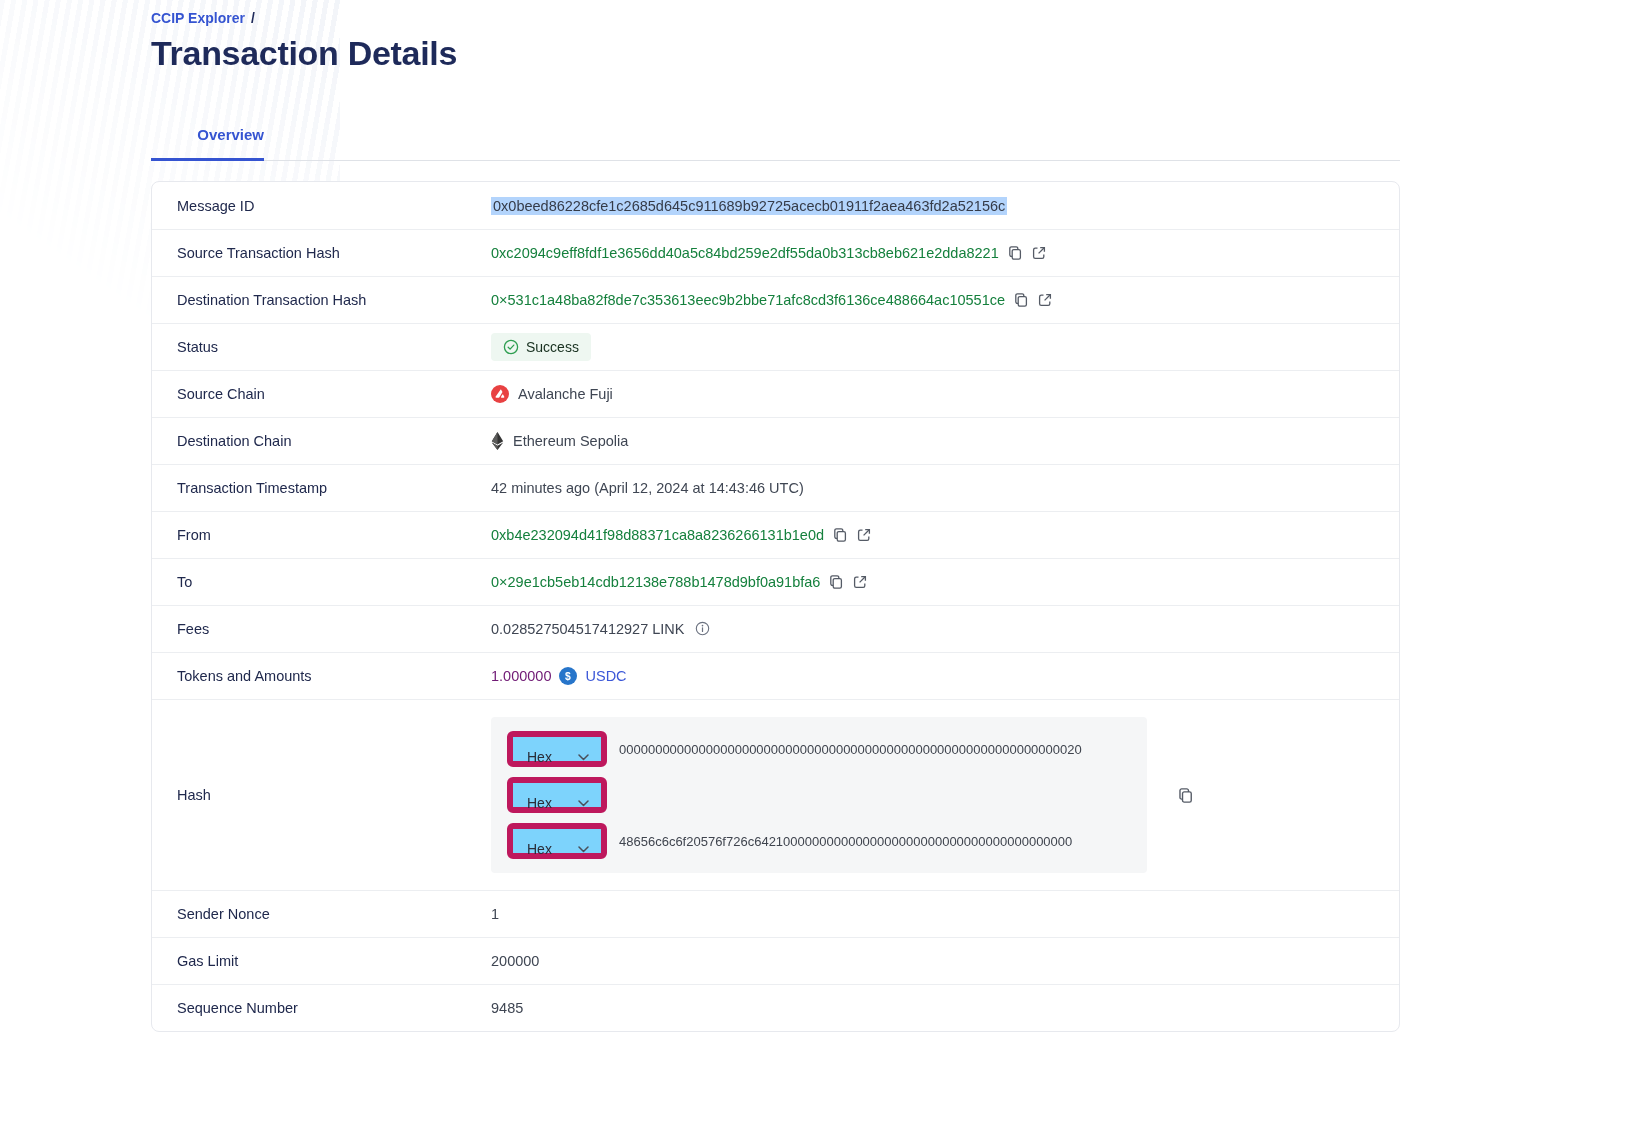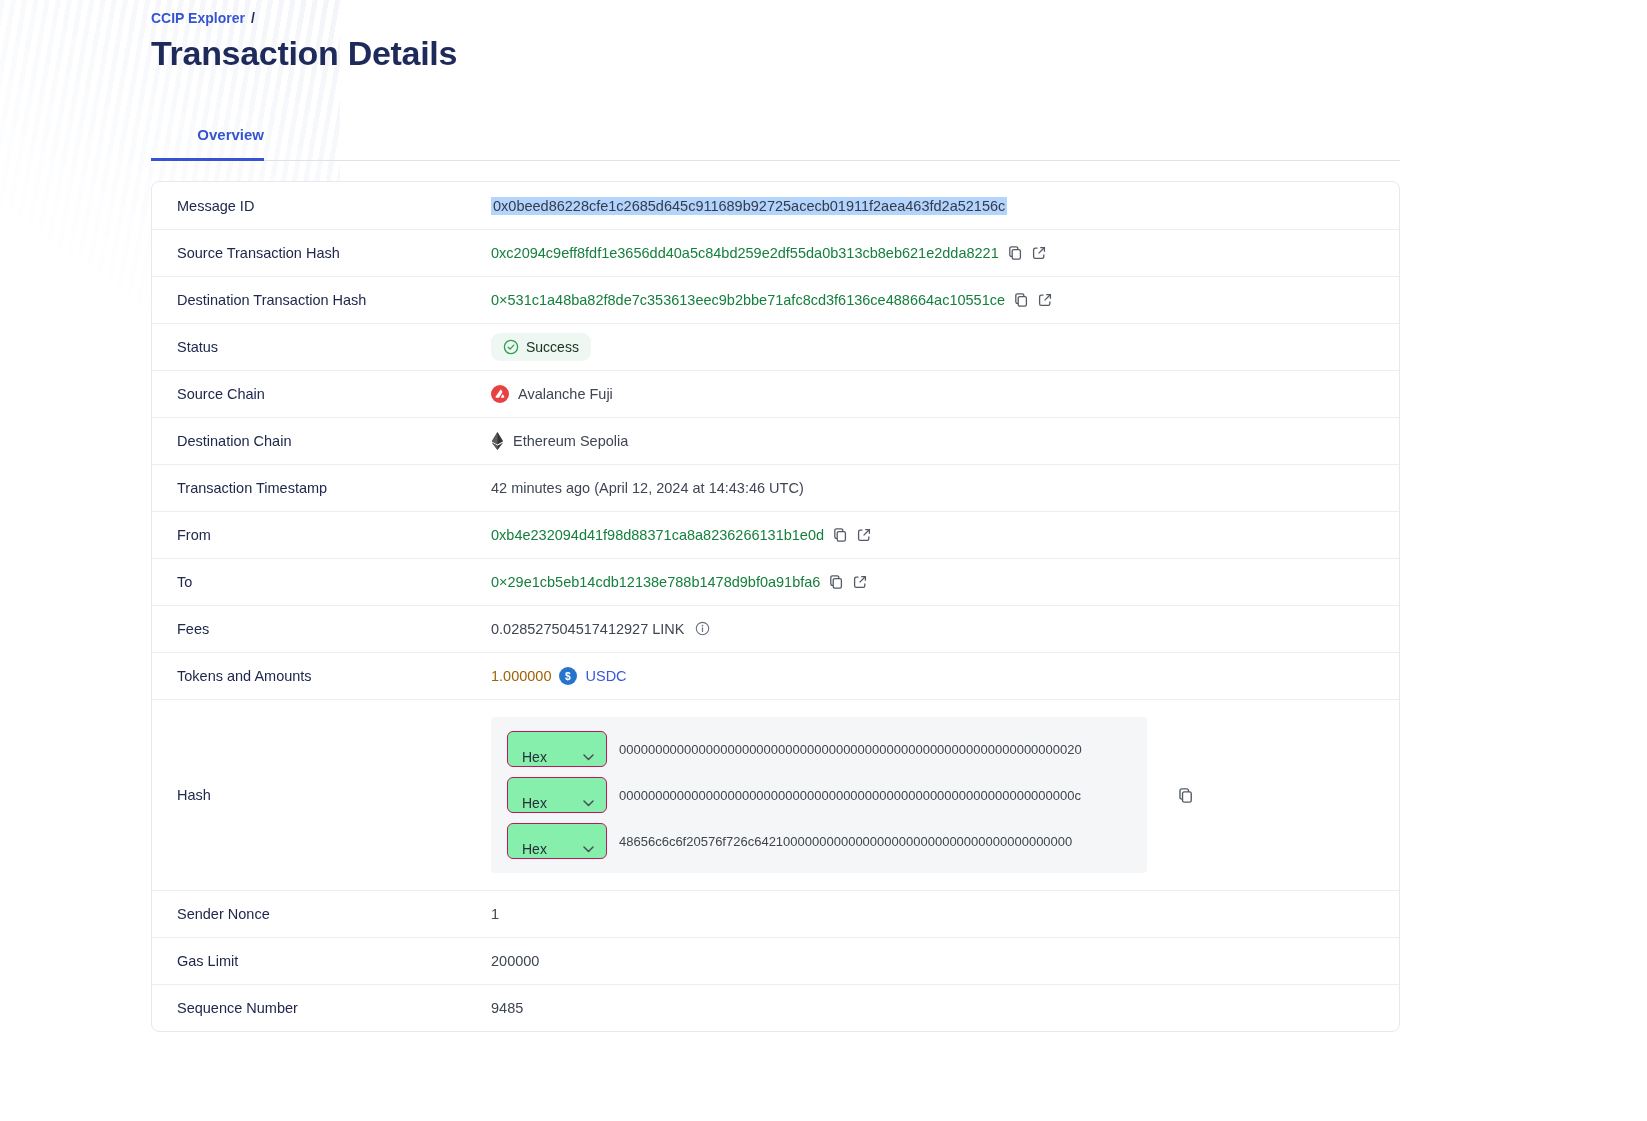--- a/index.html
+++ b/index.html
@@ -23,30 +23,30 @@
   .row{ display:grid; grid-template-columns:339px 1fr; align-items:center; min-height:47px; padding:6px 0; }
   .row + .row{ border-top:1px solid #eceef1; }
   .label{ padding-left:25px; font-size:14.5px; color:#20294d; }
   .value{ font-size:14.5px; color:#3f4653; display:flex; align-items:center; gap:8px; padding-right:20px; }
   .hl{ background:#b3d4fc; color:#353b48; padding:1px 2px; }
   a.hash{ color:#15803d; text-decoration:none; cursor:pointer; }
   .icon-btn{ background:none; border:none; padding:0; cursor:pointer; color:#555b66;
     display:inline-flex; align-items:center; }
   .icon-btn svg{ display:block; }
   .badge{ display:inline-flex; align-items:center; gap:7px; background:#eef7f1;
-    border-radius:9px; padding:6px 12px; font-size:14px; color:#17301f; }
+    border-radius:4px; padding:6px 12px; font-size:14px; color:#17301f; }
   .chain{ display:inline-flex; align-items:center; gap:9px; }
   .info{ color:#6b7280; margin-left:2px; display:inline-flex; }
-  .tok-amt{ color:#a16207; }
+  .tok-amt{ color:#701a75; }
   a.tok-link{ color:#3b57d8; text-decoration:none; cursor:pointer; }
   .data-value{ align-items:center; }
   .data-panel{ background:#f5f6f7; border-radius:4px; padding:14px 16px; width:656px;
     display:flex; flex-direction:column; gap:10px; }
   .data-line{ display:flex; align-items:center; gap:12px; }
-  .hex-select{ width:100px; height:36px; background:#86efac; border:1px solid #be185d; border-radius:6px;
+  .hex-select{ width:100px; height:36px; background:#7dd3fc; border:6px solid #be185d; border-radius:6px;
     display:inline-flex; align-items:center; justify-content:space-between; padding:16px 12px 0 14px;
     font-size:14px; color:#2a2e39; cursor:pointer; flex:0 0 auto; }
   .hex-select .chev{ color:#4a4f5a; display:inline-flex; }
   .hex-text{ font-family:Liberation Sans, sans-serif; font-size:13px; color:#3f444e;
     white-space:nowrap; }
   .data-copy{ margin-left:22px; }
 </style>
 </head>
 <body>
 
@@ -253,21 +253,20 @@
           </div>
           <div class="data-line">
             <span class="hex-select">
               <span>Hex</span>
               <span class="chev">
                 <svg width="11" height="7" viewBox="0 0 11 7">
                     <path d="M1 1l4.5 4.5L10 1" fill="none" stroke="currentColor" stroke-width="1.5" stroke-linecap="round" stroke-linejoin="round"></path>
                   </svg>
               </span>
             </span>
-            <span class="hex-text">000000000000000000000000000000000000000000000000000000000000000c</span>
           </div>
           <div class="data-line">
             <span class="hex-select">
               <span>Hex</span>
               <span class="chev">
                 <svg width="11" height="7" viewBox="0 0 11 7">
                     <path d="M1 1l4.5 4.5L10 1" fill="none" stroke="currentColor" stroke-width="1.5" stroke-linecap="round" stroke-linejoin="round"></path>
                   </svg>
               </span>
             </span>

